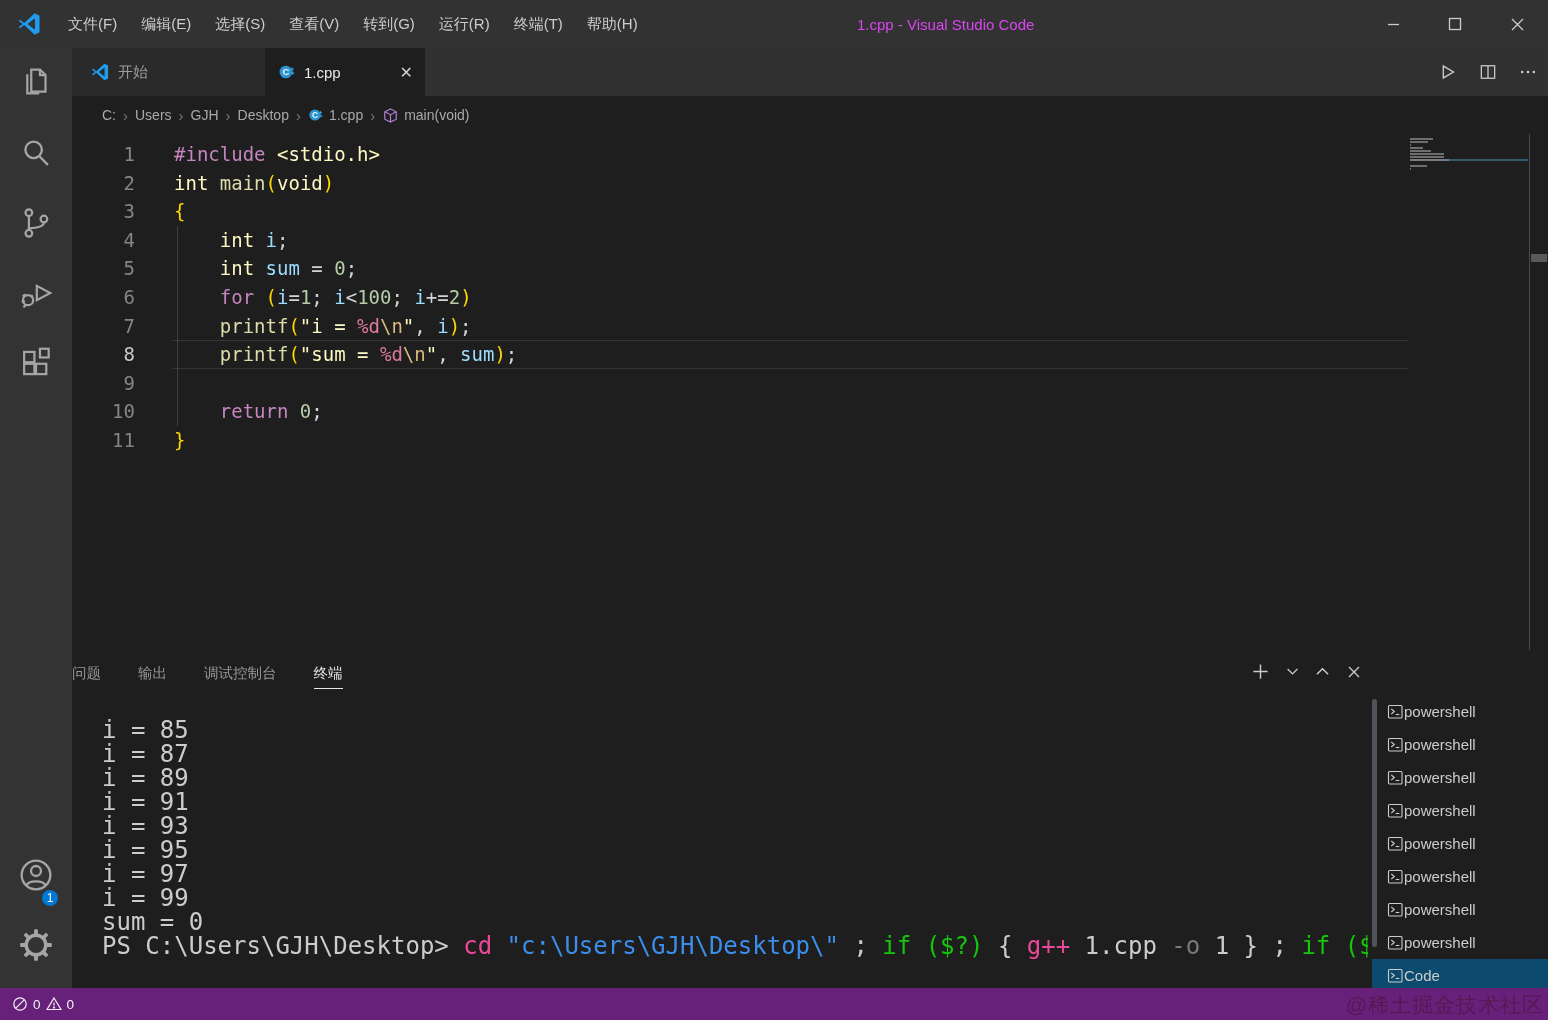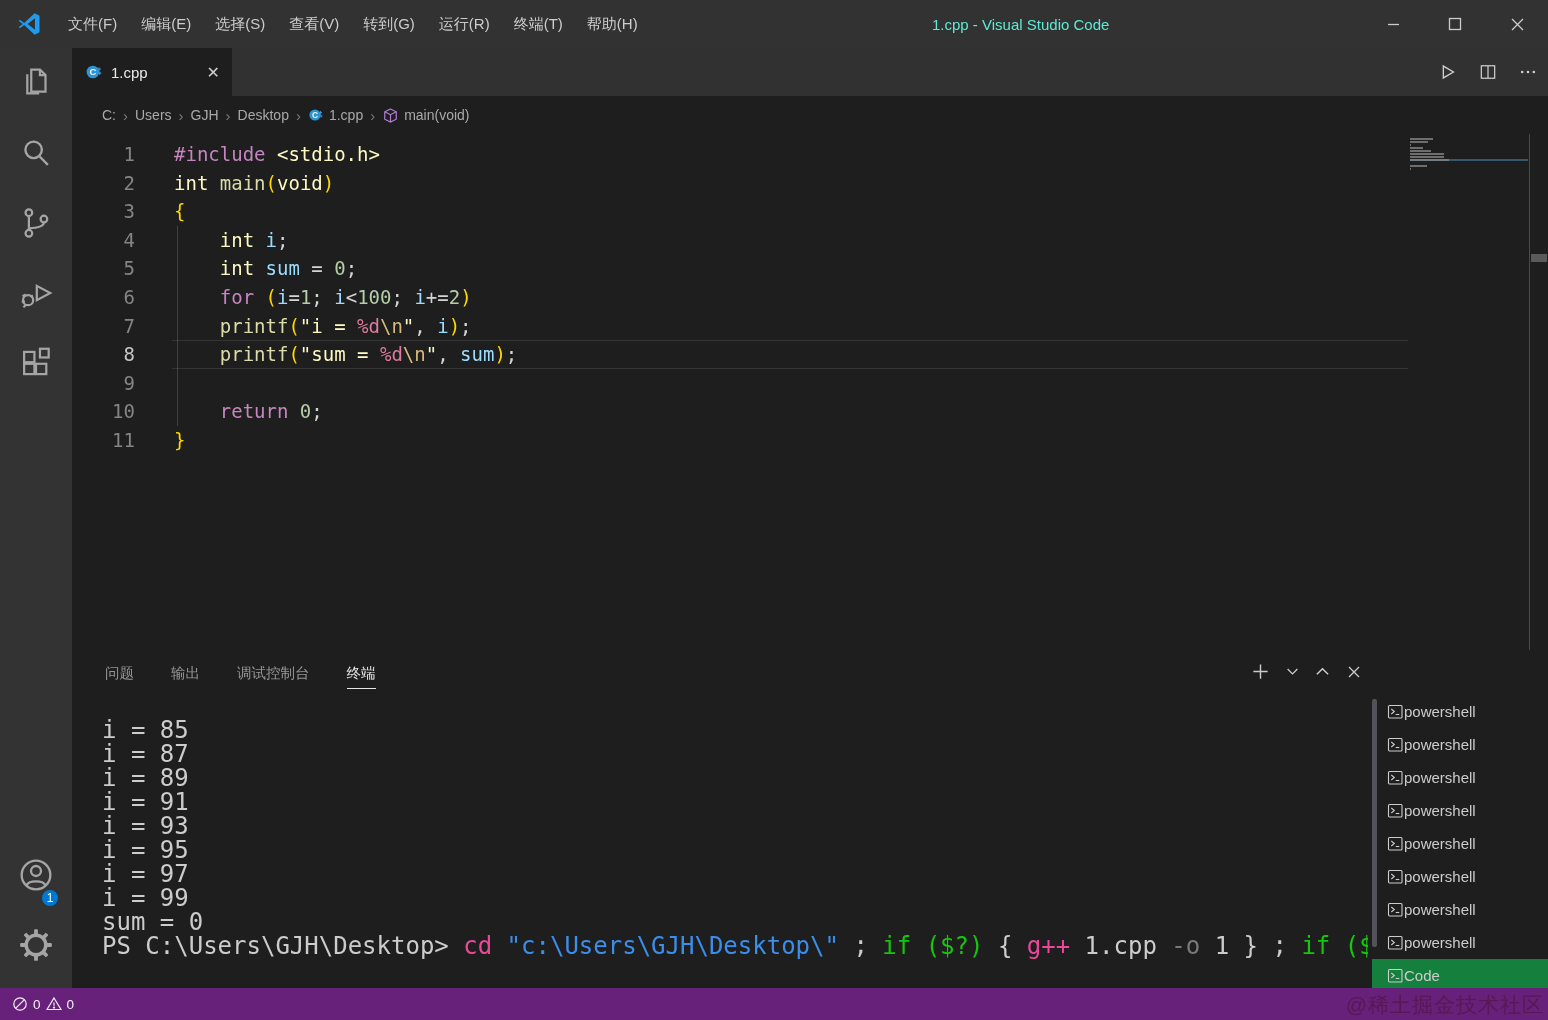--- a/index.html
+++ b/index.html
@@ -4,21 +4,21 @@
 <style>
   * { margin:0; padding:0; box-sizing:border-box; }
   html,body { width:1548px; height:1020px; overflow:hidden; background:#1E1E1E;
     font-family:"Liberation Sans", sans-serif; color:#CCCCCC; }
 
   
   .titlebar { height:48px; background:#323233; display:flex; align-items:center; position:relative; }
   .vslogo { width:26px; height:26px; margin:0 14px 0 16px; }
   .menubar { display:flex; height:100%; align-items:center; }
   .menu-item { padding:16px 12px; font-size:15px; color:#CCCCCC; height:100%; display:flex; align-items:center; cursor:default; }
-  .win-title { position:absolute; left:932px; font-size:15px; color:#5eead4;text-align:right; }
+  .win-title { position:absolute; left:857px; font-size:15px; color:#d946ef;text-align:right; }
   .win-controls { position:absolute; right:0; top:0; height:48px; display:flex; }
   .win-btn { width:62px; height:48px; display:flex; align-items:center; justify-content:center; }
 
   
   .main { display:flex; height:940px; }
   .activitybar { width:72px; background:#333333; display:flex; flex-direction:column; align-items:center; position:relative; flex:none; }
   .act-icon { width:72px; height:70px; display:flex; align-items:center; justify-content:center; }
   .act-bottom { position:absolute; bottom:8px; left:0; width:72px; display:flex; flex-direction:column; align-items:center; }
   .badge { position:absolute; right:12px; bottom:2px; background:#0078D4; color:#fff; width:20px; height:20px;
     border-radius:50%; font-size:12px; display:flex; align-items:center; justify-content:center; border:2px solid #333; }
@@ -57,35 +57,35 @@
 
   .minimap { position:absolute; right:20px; top:4px; width:118px; }
   .mm-row { height:2.4px; margin-bottom:0.6px; }
   .mm-row.cur { background:#38586D; }
   .mm-bar { height:2.4px; background:#8a8a8a; opacity:.75; }
   .scrollbar { position:absolute; right:0; top:0; bottom:0; width:19px; border-left:1px solid #4A4A4D; }
   .scroll-thumb { position:absolute; top:120px; left:1px; width:16px; height:8px; background:#5A5A5A; }
 
   
   .panel { height:338px; flex:none; position:relative; background:#1E1E1E; }
-  .panel-tabs { height:46px; display:flex; align-items:center; padding-left:33px; }
+  .panel-tabs { height:46px; display:flex; align-items:center; }
   .panel-tab { font-size:14.5px; color:#969696; margin-right:37px; position:relative; height:100%; display:flex; align-items:center; }
   .panel-tab.active { color:#E7E7E7; }
   .panel-tab.active::after { content:''; position:absolute; left:0; right:0; bottom:7px; height:1.5px; background:#E7E7E7; }
   .panel-toolbar { position:absolute; right:186px; top:12px; display:flex; gap:16px; align-items:center; }
   .ptool { color:#CCCCCC; display:flex; align-items:center; }
 
   .term-out { position:absolute; left:30px; top:68px; right:180px; bottom:0; overflow:hidden;
     font-family:"DejaVu Sans Mono", monospace; font-size:24px; line-height:24px; color:#CCCCCC; white-space:pre; }
   .p-pl{color:#CCCCCC} .p-cmd{color:#ec4899} .p-pstr{color:#3B8EEA} .p-pkw{color:#16C60C} .p-pop{color:#797979}
 
   .term-list { position:absolute; right:0; top:45px; bottom:0; width:176px; overflow:hidden; }
   .list-sash { position:absolute; left:0; top:4px; width:5px; height:248px; background:#52525A; border-radius:2px; }
   .term-row { height:33px; display:flex; align-items:center; padding-left:15px; font-size:15px; color:#CCCCCC; gap:0; }
-  .term-row.selected { background:#15803d; }
+  .term-row.selected { background:#0c4a6e; }
 
   
   .statusbar { height:32px; background:#68217A; display:flex; align-items:center; padding:0 12px;
     font-size:13.5px; color:#F2F2F2; position:relative; }
   .sb-left { display:flex; align-items:center; gap:5px; z-index:2; }
   .sb-right { margin-left:auto; display:flex; align-items:center; gap:0; z-index:2; }
   .sb-item { padding:0 11px; display:flex; align-items:center; gap:4px; }
   .watermark { position:absolute; right:4px; top:3px; font-size:21px; color:rgba(70,15,45,.5); z-index:1;
     letter-spacing:1px; white-space:nowrap; }
   svg { display:block; }
@@ -191,20 +191,28 @@
           <circle cx="12" cy="12" r="6.2" fill="none" stroke="#A5A5A5" stroke-width="2.2"></circle>
           <circle cx="12" cy="12" r="2.4" fill="#333333"></circle>
         </svg>
       </div>
     </div>
   </div>
 
   <div class="workbench">
 
     <div class="tabbar">
+      <div class="tab start">
+        <span class="ticon">
+          <svg width="20" height="20" viewBox="0 0 24 24">
+              <path fill="#1F9CF0" d="M17.2 2.1L7.6 11.1 3.9 8.2 2.3 9l3.9 3-3.9 3 1.6.8 3.7-2.9 9.6 9 4.5-2.2V4.3L17.2 2.1zM17.5 6.7v10.6L10.7 12l6.8-5.3z"></path>
+            </svg>
+        </span>
+        <span>开始</span>
+      </div>
       <div class="tab active">
         <span class="ticon">
           <svg width="18" height="18" viewBox="0 0 16 16">
             <circle cx="7" cy="8" r="5.6" fill="#2E95D3"></circle>
             <text x="4" y="11" font-size="8.5" fill="#E8F4FF" font-family="sans-serif" font-weight="bold">C</text>
             <path d="M11 5.5h3M12.5 4v3M11.5 9h3M13 7.5v3" stroke="#2E95D3" stroke-width="1.1"></path>
           </svg>
         </span>
         <span>1.cpp</span>
         <span class="tab-close">✕</span>

